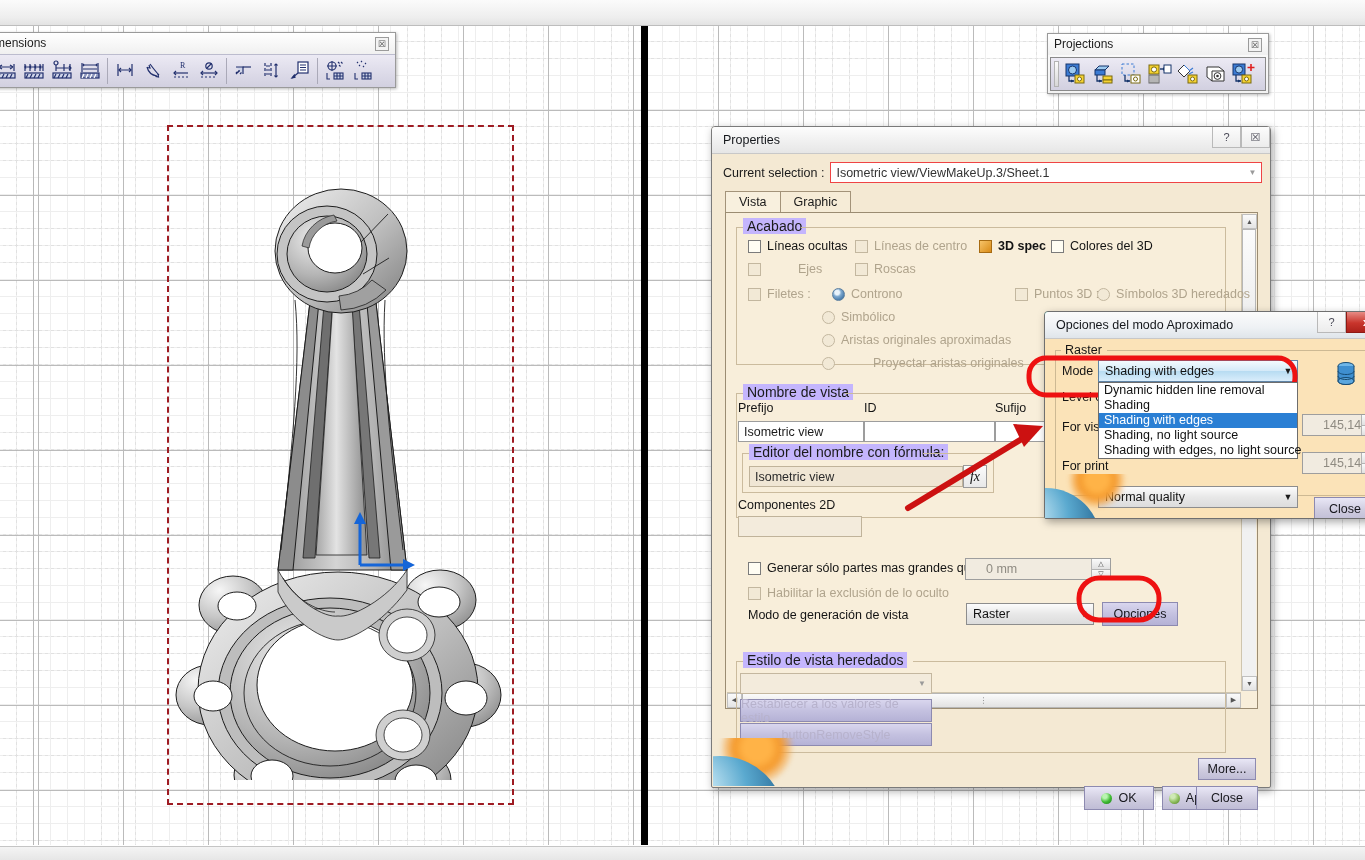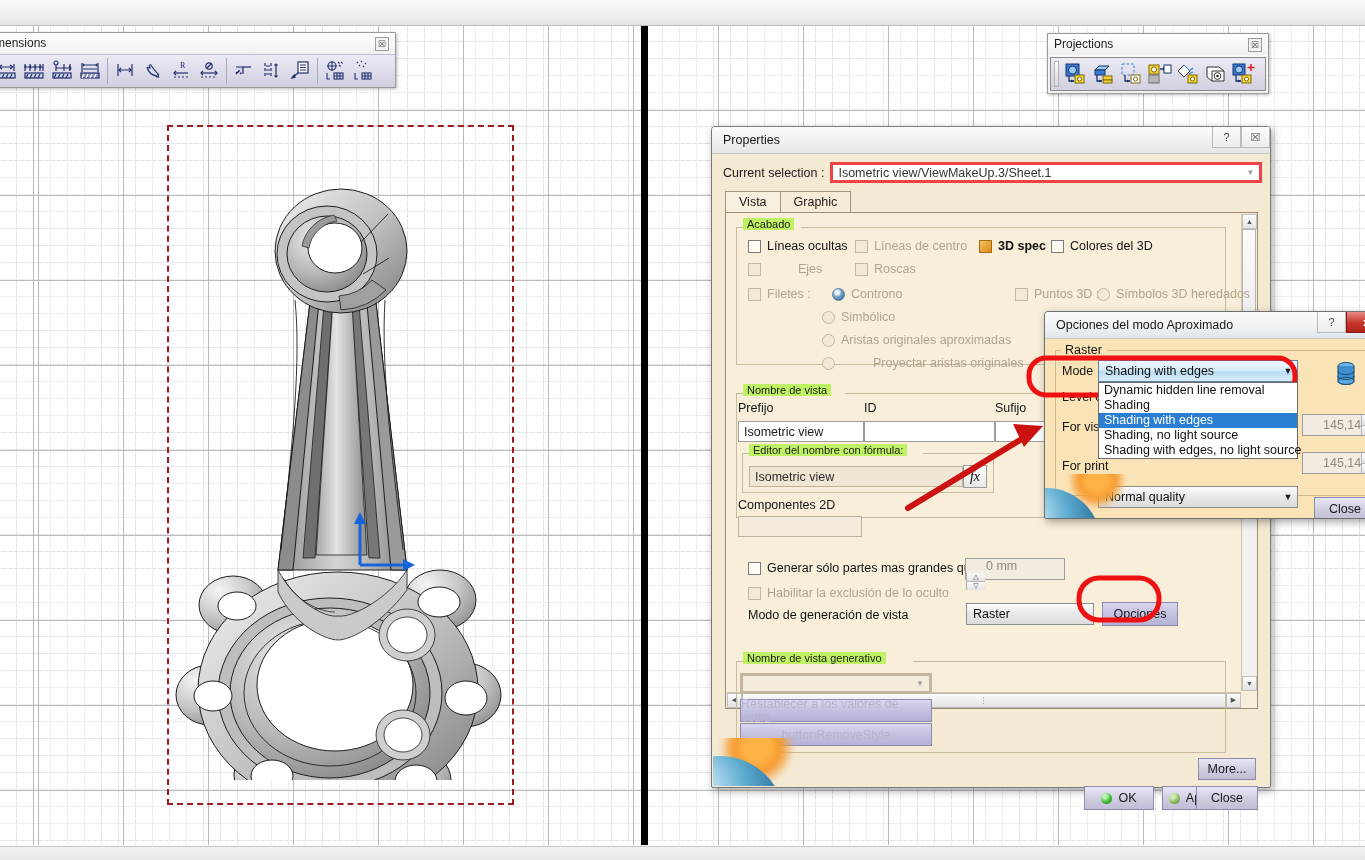--- a/index.html
+++ b/index.html
@@ -125,21 +125,21 @@
   .tbtn.x-red {
     background: linear-gradient(to bottom,#e78b84,#c9352c 55%,#ad221b);
     color: #fff; border-color: #8e1a14; font-weight: bold; width: 40px;
   }
 
   
   #props-body { position: absolute; left: 0; top: 27px; width: 100%; height: calc(100% - 27px); }
   .cs-row { position: absolute; left: 11px; top: 8px; display: flex; align-items: center; }
   .cs-label { font-size: 12.5px; color: #1a1a1a; margin-right: 6px; }
   .combo {
-    background: #fff; border: 3px solid #ef4444;
+    background: #fff; border: 1px solid #ef4444;
     height: 21px; display: flex; align-items: center;
     padding-left: 5px; font-size: 12.5px; color: #333;
   }
   .combo .arrow { margin-left: auto; margin-right: 5px; color:#9a9a9a; font-size: 8px; }
 
   .tabstrip { position: absolute; left: 13px; top: 37px; display: flex; align-items: flex-end; }
   .tab {
     height: 22px; line-height: 21px; padding: 0 13px;
     border: 1px solid #a39379; border-bottom: none;
     background: #f6ecd7;
@@ -152,22 +152,22 @@
     border: 1px solid #9b8c72; background: #f8eeda;
   }
 
   .group {
     position: absolute;
     border: 1px solid #cbbb9d;
     border-top: none;
   }
   .group-lbl {
     position: absolute; top: -9px; left: 6px;
-    background: #bef264; padding: 0 4px;
-    font-size: 11px; color: #1a1a1a;
+    background: #c4b5fd; padding: 0 4px;
+    font-size: 14px; color: #1a1a1a;
   }
   .group::before {
     content:""; position:absolute; left:0; top:0; width: 6px; height:1px; background:#cbbb9d;
   }
   .group::after {
     content:""; position:absolute; right:0; top:0; left: var(--lblw, 70px); height:1px; background:#cbbb9d;
   }
 
   .cbrow { position: absolute; display: flex; align-items: center; }
   .cb {
@@ -740,40 +740,40 @@
       <div class="txtin dis" style="position:absolute;left:23px;top:253px;width:214px;color:#2b2b2b;background:#f0e6d4;">Isometric view</div>
       <div style="position:absolute;left:237px;top:252px;width:24px;height:23px;border:1px solid #9a9a9a;background:linear-gradient(to bottom,#fbfbfb,#e8e8e8);display:flex;align-items:center;justify-content:center;font-style:italic;font-family:'Liberation Serif',serif;font-size:14px;color:#111;">fx</div>
 
       <div class="lbl" style="position:absolute;left:12px;top:285px;">Componentes 2D</div>
       <div class="txtin dis" style="position:absolute;left:12px;top:303px;width:124px;"></div>
 
       <div class="cbrow" style="left:22px; top:348px;">
         <span class="cb"></span>
         <span class="lbl">Generar sólo partes mas grandes que</span>
       </div>
-      <div class="spinner" style="position:absolute;left:239px;top:345px;width:100px;flex-direction:column;">
+      <div class="spinner" style="position:absolute;left:239px;top:345px;width:146px;">
         <span class="val">0 mm</span>
         <span class="btns">
             <span>△</span>
             <span>▽</span>
           </span>
       </div>
       <div class="cbrow" style="left:22px; top:373px;">
         <span class="cb dis"></span>
         <span class="lbl dis">Habilitar la exclusión de lo oculto</span>
       </div>
       <div class="lbl" style="position:absolute;left:22px;top:395px;">Modo de generación de vista</div>
       <div class="combo-gray" style="position:absolute;left:240px;top:390px;width:128px;">
         <span>Raster</span>
         <span class="cb-arrow">▼</span>
       </div>
       <div class="btn" style="position:absolute;left:376px;top:389px;width:76px;height:24px;">Opciones</div>
 
       <div class="group" style="left:10px; top:448px; width:490px; height:92px; --lblw:176px;">
-        <span class="group-lbl">Nombre de vista generativo</span>
+        <span class="group-lbl">Estilo de vista heredados</span>
       </div>
       <div class="combo" style="position:absolute;left:14px;top:460px;width:192px;background:#f3ebdc;border-color:#c4b79f;">
         <span></span>
         <span class="arrow">▼</span>
       </div>
       <div class="btn dis" style="position:absolute;left:14px;top:486px;width:192px;height:23px;">Restablecer a los valores de estilo</div>
       <div class="btn dis" style="position:absolute;left:14px;top:510px;width:192px;height:23px;">buttonRemoveStyle</div>
     </div>
 
     <div class="btn plain" style="position:absolute;right:14px;top:604px;width:58px;height:22px;">More...</div>

